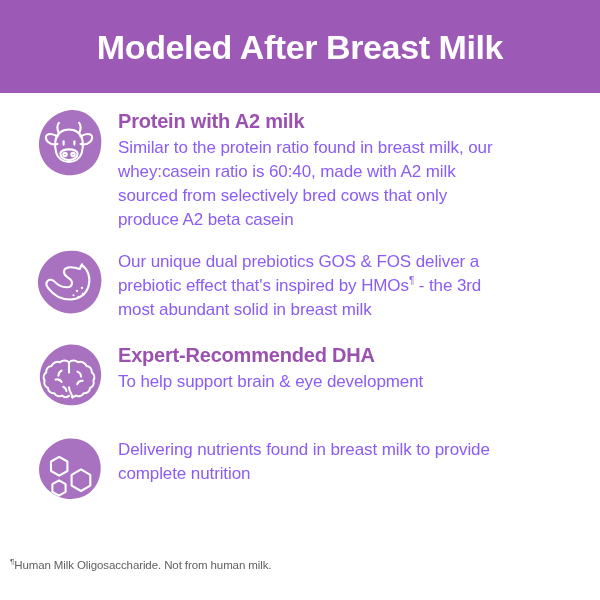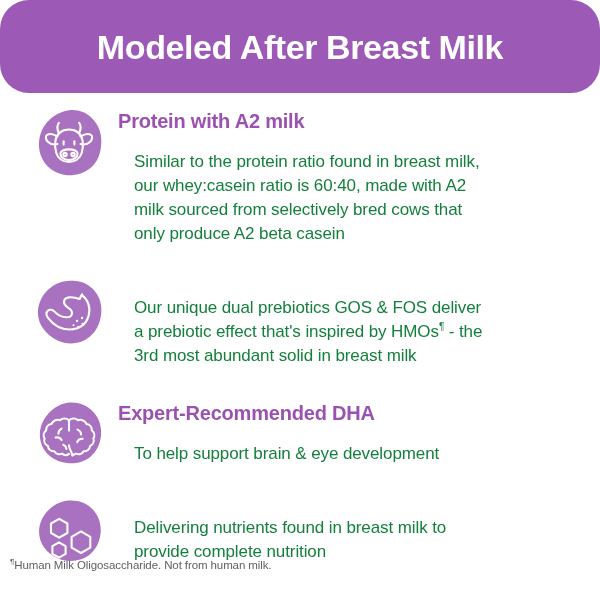--- a/index.html
+++ b/index.html
@@ -24,21 +24,20 @@
   .header-band {
     position: absolute;
     top: 0;
     left: 0;
     width: 600px;
     height: 93px;
     background: #9c59b6;
     display: flex;
     align-items: center;
     justify-content: center;
-    border-radius: 29px;
   }
   .header-title {
     color: #ffffff;
     font-size: 34px;
     font-weight: bold;
     letter-spacing: -0.4px;
     line-height: 1;
     text-align: center;
     white-space: nowrap;
   }
@@ -76,24 +75,24 @@
   }
   .feature-title {
     color: #9b51b0;
     font-size: 20px;
     font-weight: bold;
     letter-spacing: -0.2px;
     line-height: 1.18;
     margin: 0 0 2px 0;
   }
   .feature-body {
-    color: #15803d;
+    color: #8b5cf6;
     font-size: 17px;
     line-height: 1.42;
-    margin: 16px;
+    margin: 0;
     letter-spacing: -0.1px;
   }
   .sup {
     font-size: 10px;
     vertical-align: super;
     line-height: 0;
   }
 
   
   .footnote {

